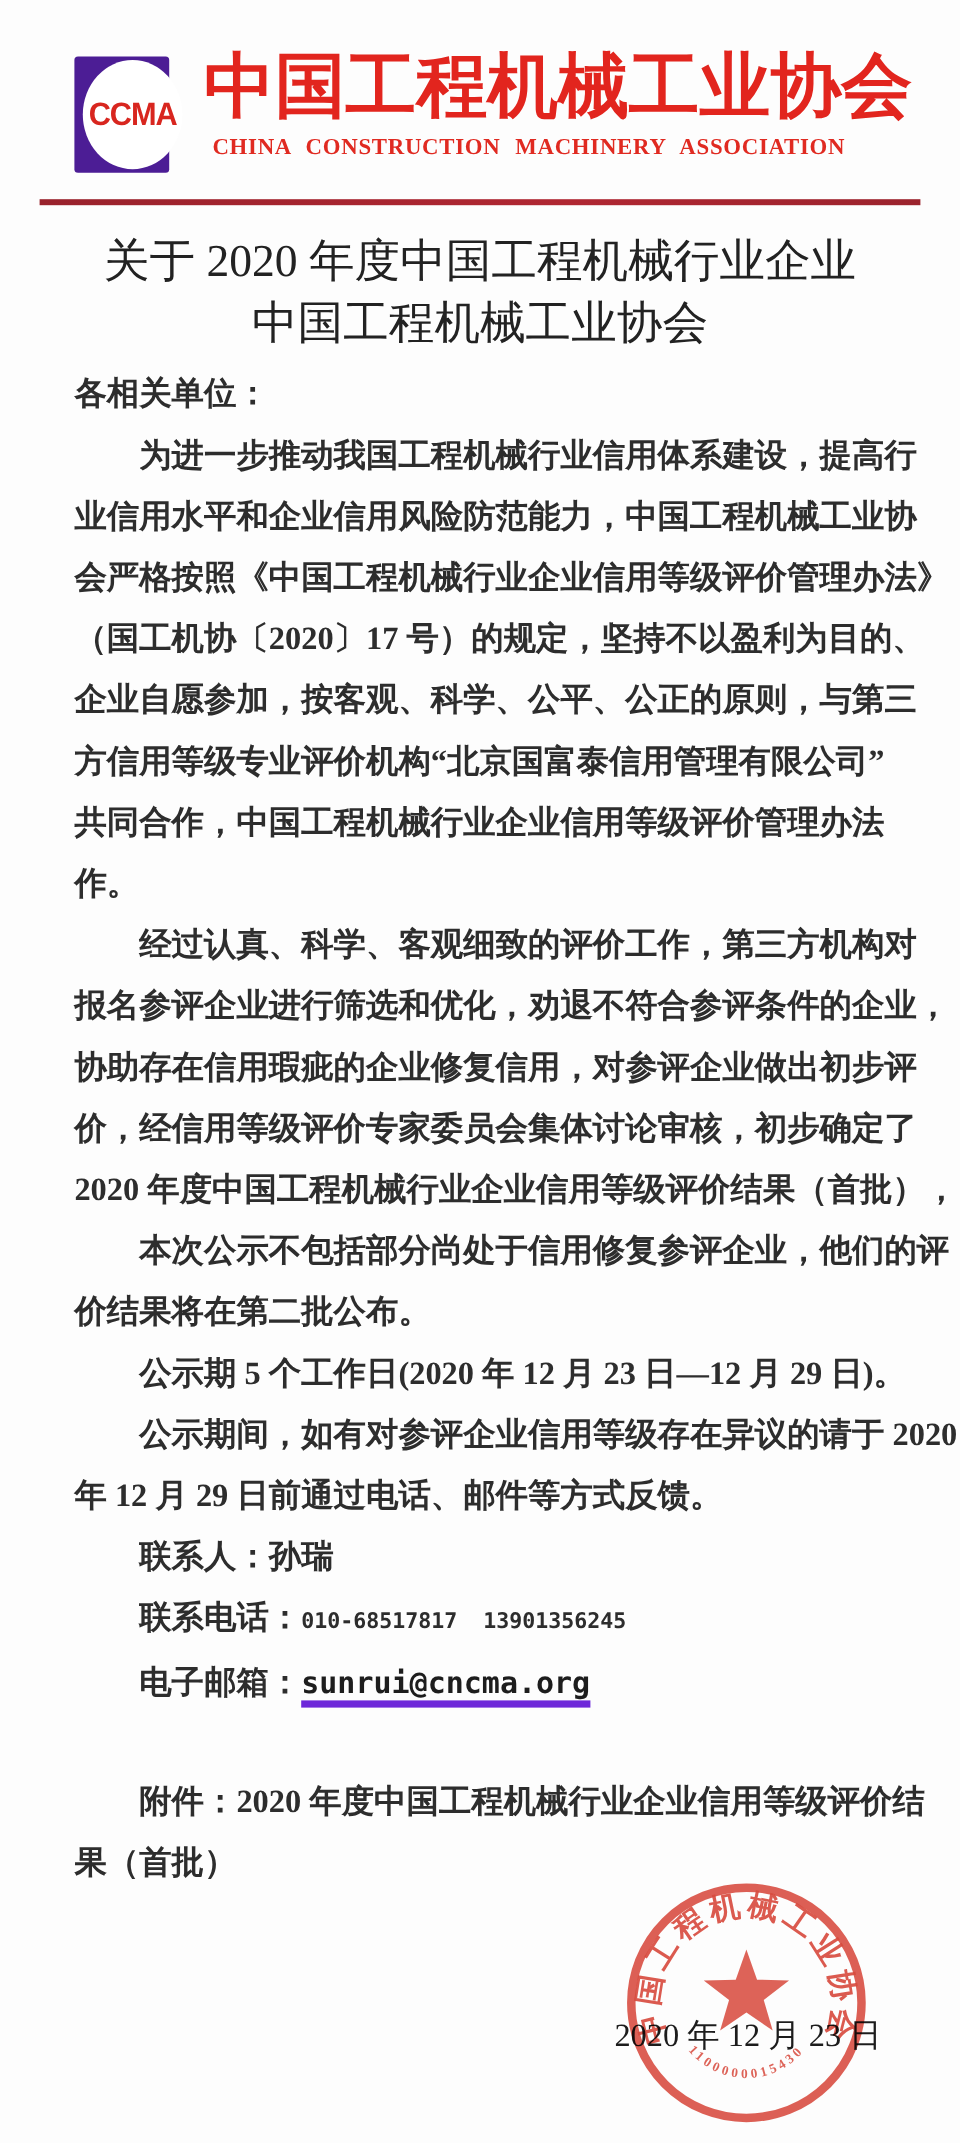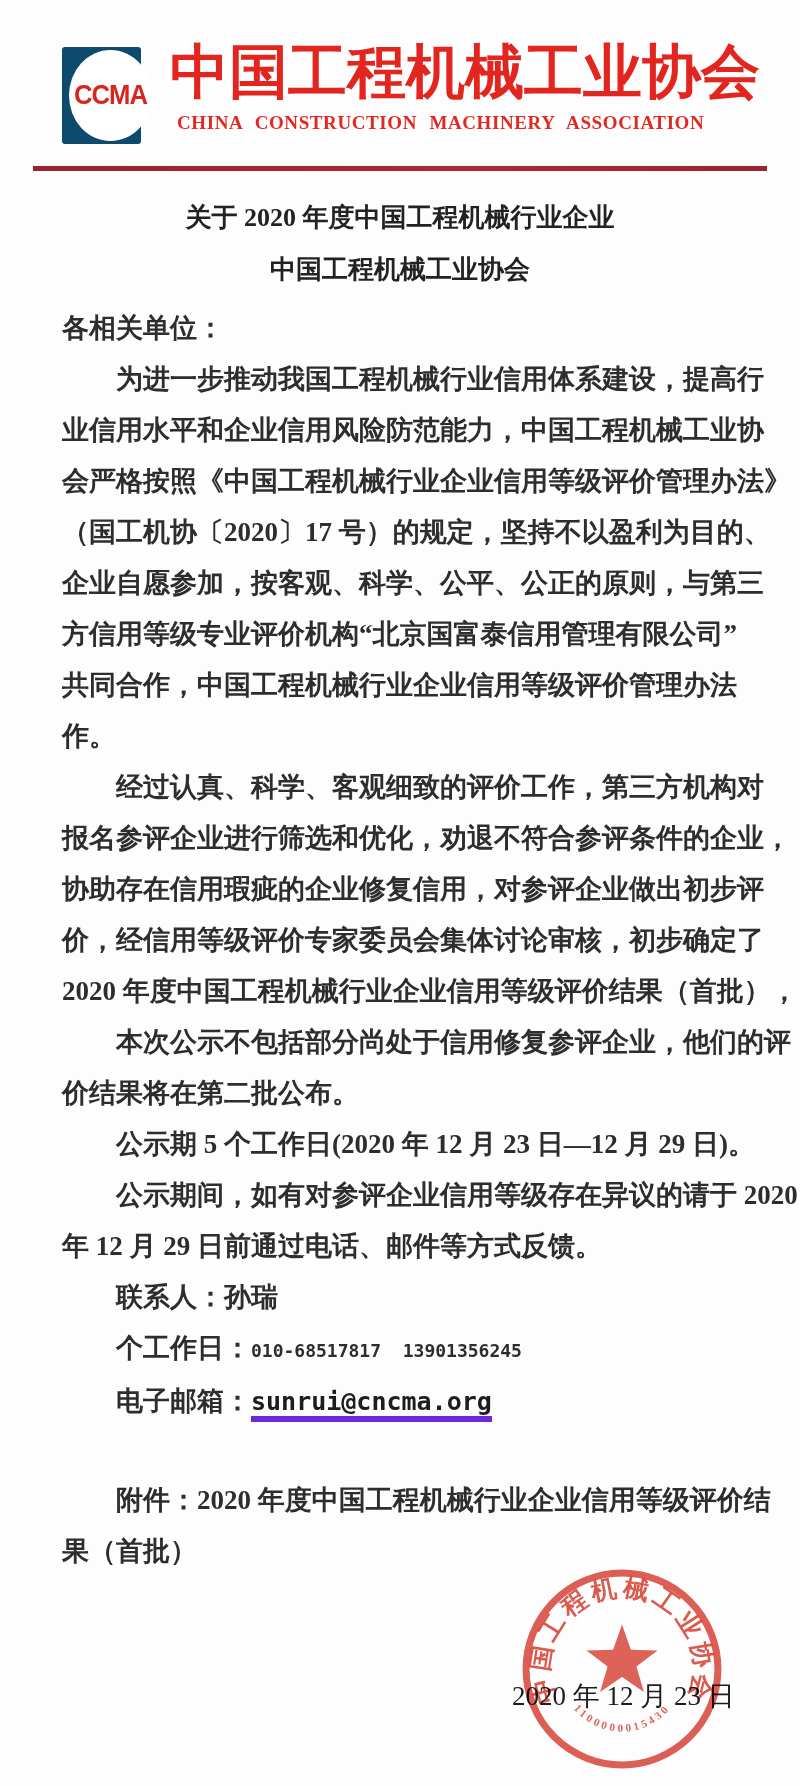--- a/index.html
+++ b/index.html
@@ -8,21 +8,21 @@
     width:800px;height:1786px;
     margin:0 auto;
     background:#fdfdfd;
     overflow:hidden;
     font-family:"Liberation Serif","DejaVu Serif",serif;
     color:#2e2e2e;
   }
   
   .logo{
     position:absolute;left:62px;top:47px;width:79px;height:97px;
-    background:#0c4a6e;border-radius:3px;
+    background:#4c1d95;border-radius:3px;
   }
   .logo .oval{
     position:absolute;left:7px;top:3px;width:83px;height:91px;
     background:#fff;border-radius:50%;
     display:flex;align-items:center;justify-content:center;
   }
   .logo .ccma{
     font-family:"Liberation Sans","DejaVu Sans",sans-serif;
     font-weight:bold;font-size:27px;color:#d8261f;
     letter-spacing:-1px;transform:scaleX(.95);
@@ -38,21 +38,21 @@
     font-size:19px;font-weight:bold;color:#e02a21;
     letter-spacing:.6px;word-spacing:7px;white-space:nowrap;
   }
   .divider{
     position:absolute;left:33px;top:166px;width:734px;height:5px;
     background:linear-gradient(90deg,#99222c,#b02732 60%,#9b232d);
   }
   
   .doc-title{position:absolute;left:0;top:192px;width:100%;text-align:center;}
   .doc-title .t-line{
-    font-size:26px;font-weight:bold;color:#222;
+    font-size:38px;font-weight:normal;color:#222;
     line-height:52px;white-space:pre;
   }
   
   .body{
     position:absolute;left:62px;top:303px;width:700px;
     font-size:27px;line-height:51px;color:#2d2d2d;
   }
   .line{white-space:pre;font-weight:bold;}
   .indent{padding-left:54px;}
   .mono{font-family:"DejaVu Sans Mono","Liberation Mono",monospace;font-size:18px;}
@@ -108,21 +108,21 @@
         <div class="line">价，经信用等级评价专家委员会集体讨论审核，初步确定了</div>
         <div class="line">2020 年度中国工程机械行业企业信用等级评价结果（首批），</div>
         <div class="line indent">本次公示不包括部分尚处于信用修复参评企业，他们的评</div>
         <div class="line">价结果将在第二批公布。</div>
         <div class="line indent">公示期 5 个工作日(2020 年 12 月 23 日—12 月 29 日)。</div>
         <div class="line indent">公示期间，如有对参评企业信用等级存在异议的请于 2020</div>
         <div class="line">年 12 月 29 日前通过电话、邮件等方式反馈。</div>
       </div>
 
     <div class="line indent"><span>联系人：</span><span>孙瑞</span></div>
-    <div class="line indent"><span>个工作日：</span><span class="mono">010-68517817  13901356245</span></div>
+    <div class="line indent"><span>联系电话：</span><span class="mono">010-68517817  13901356245</span></div>
     <div class="line indent"><span>电子邮箱：</span><span class="email-link">sunrui@cncma.org</span></div>
 
     <div class="attachment">
       <div class="line indent">附件：2020 年度中国工程机械行业企业信用等级评价结</div>
       <div class="line">果（首批）</div>
     </div>
   </div>
 
   <div class="doc-date">2020 年 12 月 23 日</div>
 

